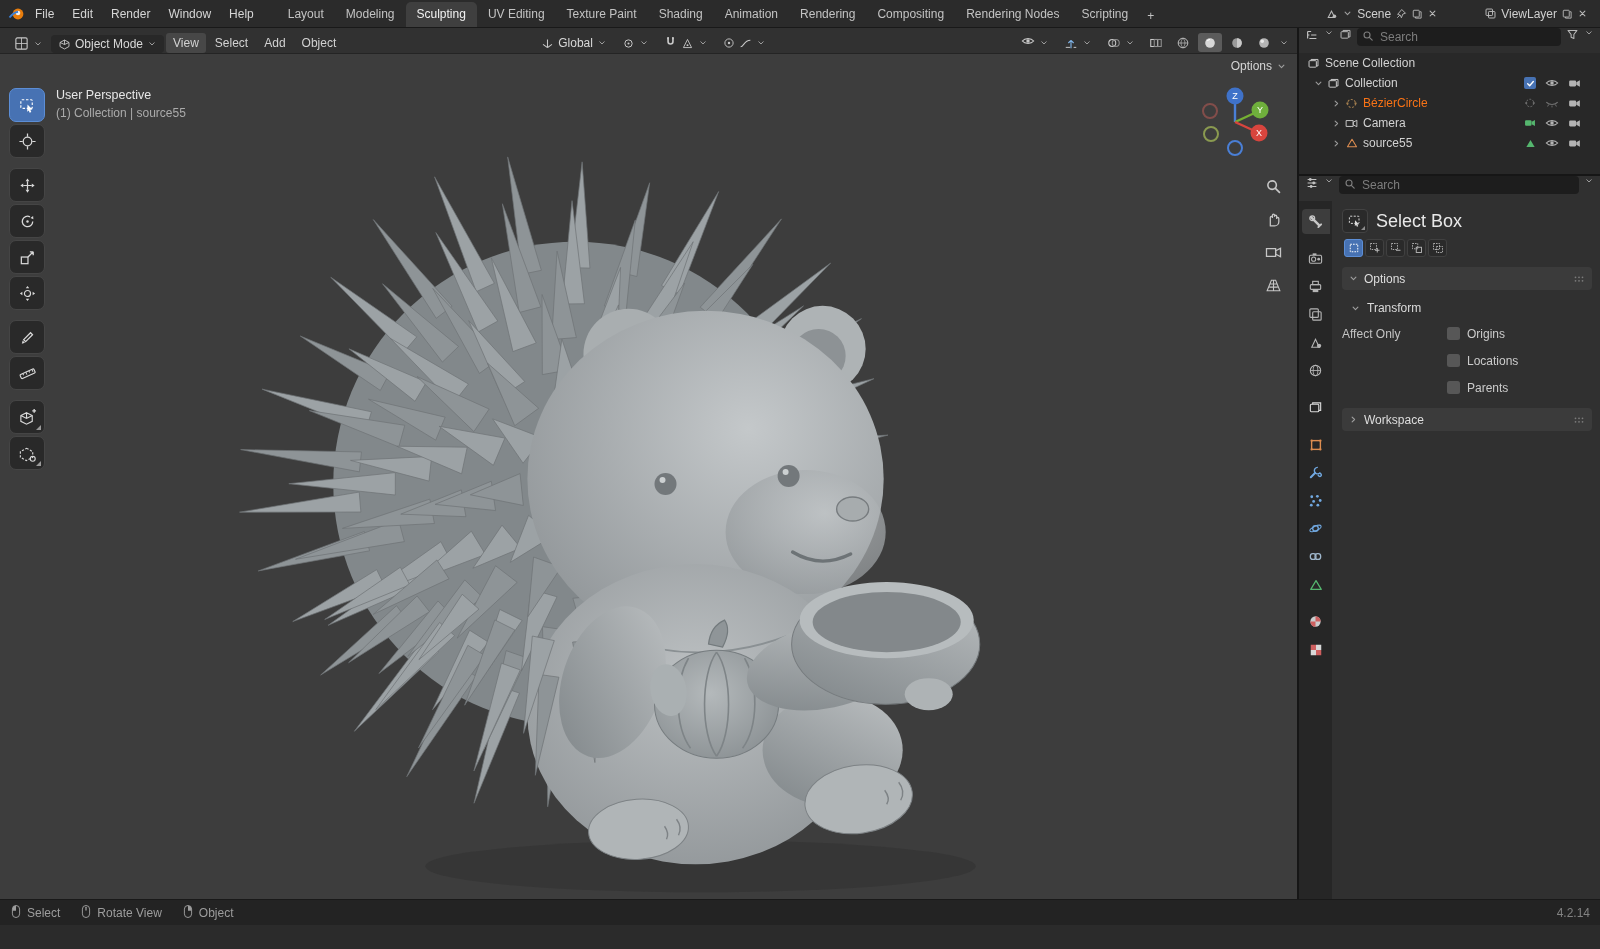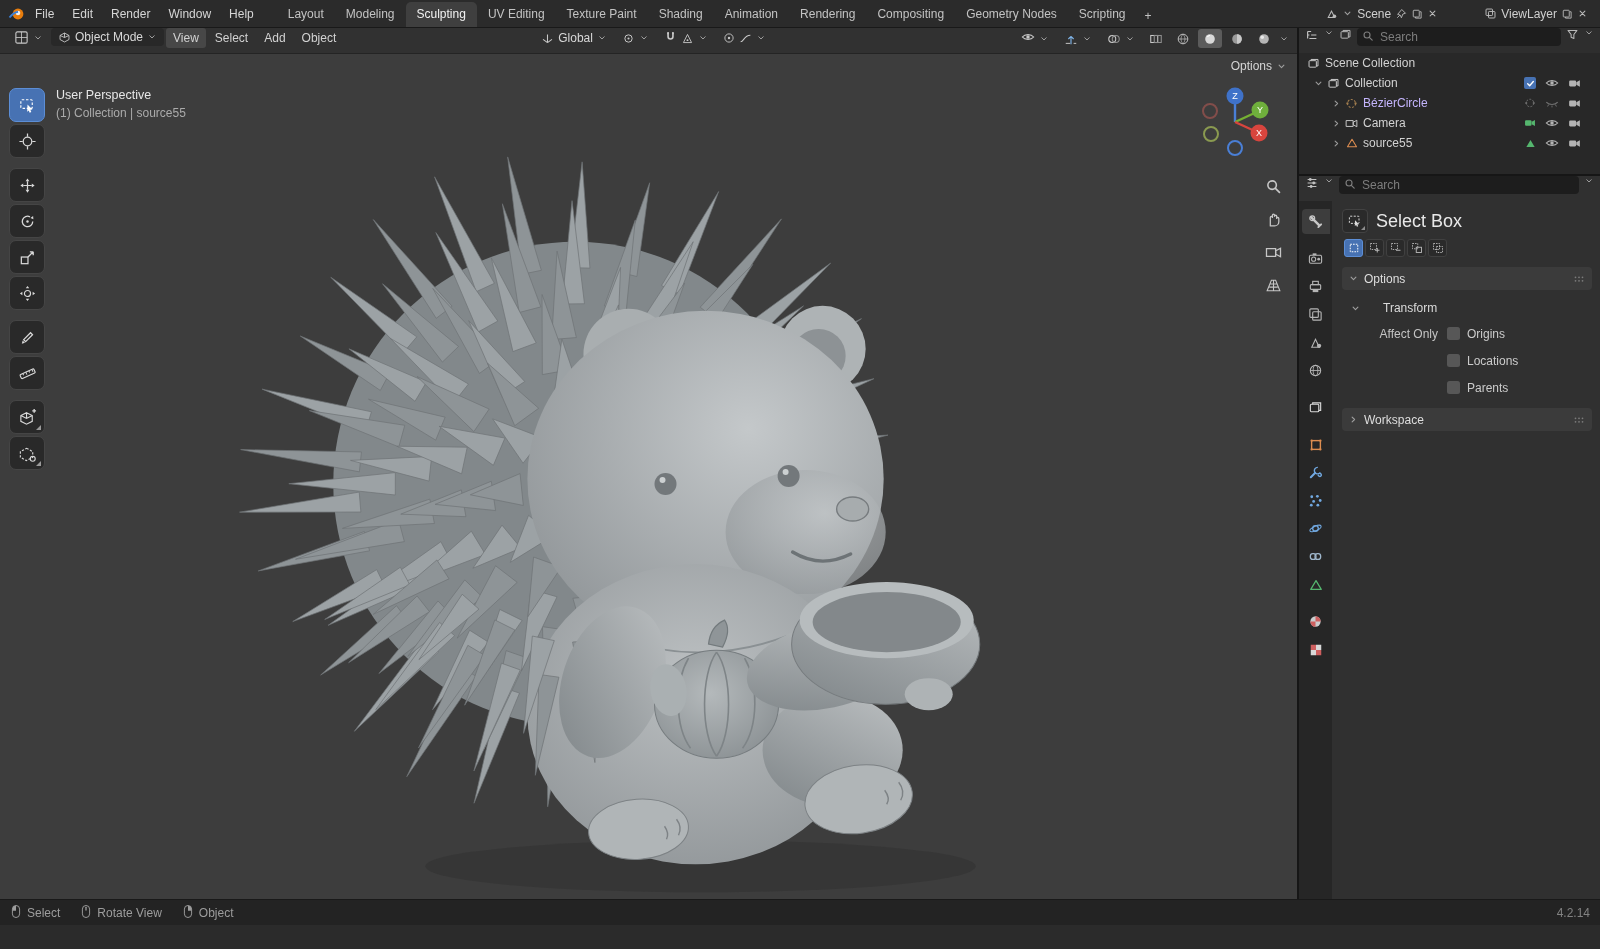--- a/index.html
+++ b/index.html
@@ -25,21 +25,21 @@
   .tb-widget{display:flex;align-items:center;gap:4px;padding:2px 4px}
   .tb-ico{display:inline-flex;color:#b9b9b9}
   .tb-sep{width:8px}
 
   
   .main{display:flex;height:871px}
   .vp-region{flex:1;position:relative;background:#3d3d3d;overflow:hidden}
   .right-panel{width:303px;background:#2e2e2e;border-left:2px solid #161616;display:flex;flex-direction:column}
 
   
-  .vp-header{height:26px;background:#313131;border-bottom:1px solid #242424;display:flex;align-items:flex-start;padding:0 8px;gap:2px;position:relative;z-index:5}
+  .vp-header{height:26px;background:#313131;border-bottom:1px solid #242424;display:flex;align-items:flex-end;padding:0 8px;gap:2px;position:relative;z-index:5}
   .hdr-btn{display:flex;align-items:center;gap:4px;padding:2px 6px;border-radius:3px;color:#d8d8d8;white-space:nowrap}
   .mode-select{background:#282828;border-radius:4px;padding:2px 7px}
   .hdr-menu{padding:3px 7px}
   .hdr-menu.hl{background:#474747;border-radius:3px}
   .hdr-center{display:flex;align-items:center;gap:3px;margin-left:190px}
   .hdr-rightcluster{margin-left:auto;display:flex;align-items:center;gap:3px}
   .shade-btn{width:24px;height:19px;border-radius:3px;display:flex;align-items:center;justify-content:center}
   .shade-btn.active{background:#5b5b5b}
   .chev{display:inline-flex;color:#9f9f9f}
 
@@ -66,21 +66,21 @@
   .outliner{height:146px;display:flex;flex-direction:column;background:#282828}
   .panel-header{height:25px;background:#2e2e2e;display:flex;align-items:flex-start;padding:0 6px;gap:5px;flex:none}
   .search-box{flex:1;height:18px;background:#1d1d1d;border-radius:4px;display:flex;align-items:center;padding:0 5px;gap:4px;color:#7d7d7d}
   .search-box input{flex:1;background:transparent;border:none;outline:none;color:#c8c8c8;font:inherit;min-width:0}
   .search-box input::placeholder{color:#7d7d7d}
   .outl-rows{flex:1;overflow:hidden}
   .outl-row{height:20px;display:flex;align-items:center;padding-right:17px}
   .outl-chev{width:14px;display:flex;justify-content:center;color:#9a9a9a;flex:none}
   .outl-ico{width:17px;display:flex;justify-content:center;flex:none}
   .outl-label{margin-left:3px;color:#d2d2d2;white-space:nowrap;overflow:hidden}
-  .outl-label.dim{color:#c4b5fd}
+  .outl-label.dim{color:#f97316}
   .outl-right{margin-left:auto;display:flex;align-items:center;gap:4px}
   .slot{width:18px;display:flex;justify-content:center;color:#b5b5b5}
   .slot.dim{color:#6f6f6f}
   .chkbox{width:12px;height:12px;border-radius:2px;background:#545454;display:flex;align-items:center;justify-content:center}
   .chkbox.checked{background:#4772b3}
 
   
   .props{flex:1;display:flex;flex-direction:column;border-top:2px solid #161616;background:#303030}
   .props-body{flex:1;display:flex;min-height:0}
   .props-tabs{width:33px;background:#262626;display:flex;flex-direction:column;align-items:center;padding-top:8px;gap:3px}
@@ -90,23 +90,23 @@
   .props-content{flex:1;padding:8px 8px 0 10px;display:flex;flex-direction:column;gap:6px}
   .tool-head{display:flex;align-items:center;gap:8px}
   .tool-head-icon{width:26px;height:24px;background:#2a2a2a;border:1px solid #424242;border-radius:4px;display:flex;align-items:center;justify-content:center;position:relative}
   .tool-head-icon::after{content:"";position:absolute;right:2px;bottom:2px;border-left:4px solid transparent;border-bottom:4px solid #8d8d8d}
   .tool-name{color:#e8e8e8;font-size:18px}
   .mode-row{display:flex;gap:2px;margin-left:2px}
   .mini-btn{width:19px;height:18px;background:#2a2a2a;border:1px solid #404040;border-radius:3px;display:flex;align-items:center;justify-content:center}
   .mini-btn.active{background:#4772b3;border-color:#5c8ed6}
   .panel-hdr{height:23px;background:#3b3b3b;border-radius:4px;display:flex;align-items:center;padding:0 6px;gap:5px;color:#dedede;margin-top:4px}
   .grip{margin-left:auto;color:#7c7c7c;display:inline-flex}
-  .sub-hdr{display:flex;align-items:center;gap:22px;padding:5px 0 2px 8px;color:#dadada}
+  .sub-hdr{display:flex;align-items:center;gap:6px;padding:5px 0 2px 8px;color:#dadada}
   .form-row{display:flex;align-items:center;height:21px}
-  .form-label{width:96px;text-align:right;margin-right:9px;color:#c4c4c4;flex:none}
+  .form-label{width:96px;margin-right:9px;color:#c4c4c4;flex:none}
   .chk{width:13px;height:13px;background:#575757;border-radius:2.5px;flex:none}
   .chk-label{margin-left:7px;color:#cbcbcb}
 
   
   .statusbar{height:26px;background:#232323;border-top:1px solid #191919;display:flex;align-items:center;padding:0 10px;gap:20px;color:#9d9d9d}
   .hint{display:flex;align-items:center;gap:5px}
   .version{margin-left:auto;color:#828282}
 </style>
 </head>
 <body>
@@ -216,21 +216,21 @@
     <div class="ws-tabs">
       <span class="ws-tab">Layout</span>
       <span class="ws-tab">Modeling</span>
       <span class="ws-tab active">Sculpting</span>
       <span class="ws-tab">UV Editing</span>
       <span class="ws-tab">Texture Paint</span>
       <span class="ws-tab">Shading</span>
       <span class="ws-tab">Animation</span>
       <span class="ws-tab">Rendering</span>
       <span class="ws-tab">Compositing</span>
-      <span class="ws-tab">Geometry Nodes</span>
+      <span class="ws-tab">Rendering Nodes</span>
       <span class="ws-tab">Scripting</span>
       <span class="ws-add">+</span>
     </div>
     <div class="topbar-right">
       <div class="tb-widget">
         <span class="tb-ico">
             <svg width="13" height="13" viewBox="0 0 16 16">
               <path d="M4 13 L8 5 L12 13 Z" fill="none" stroke="#bbb" stroke-width="1.3"></path>
               <circle cx="11.6" cy="11.4" r="2.2" fill="#bbb"></circle>
             </svg>

